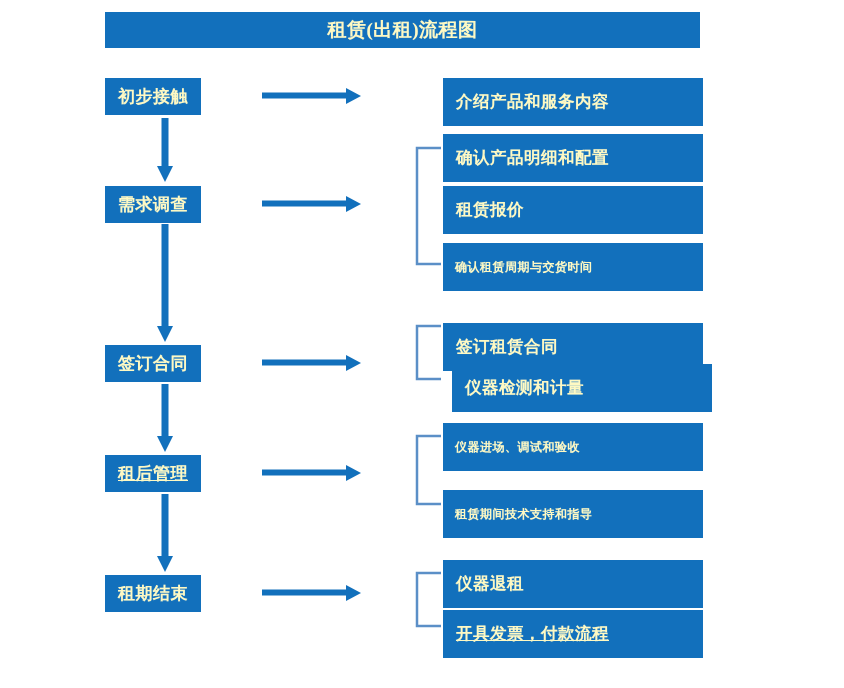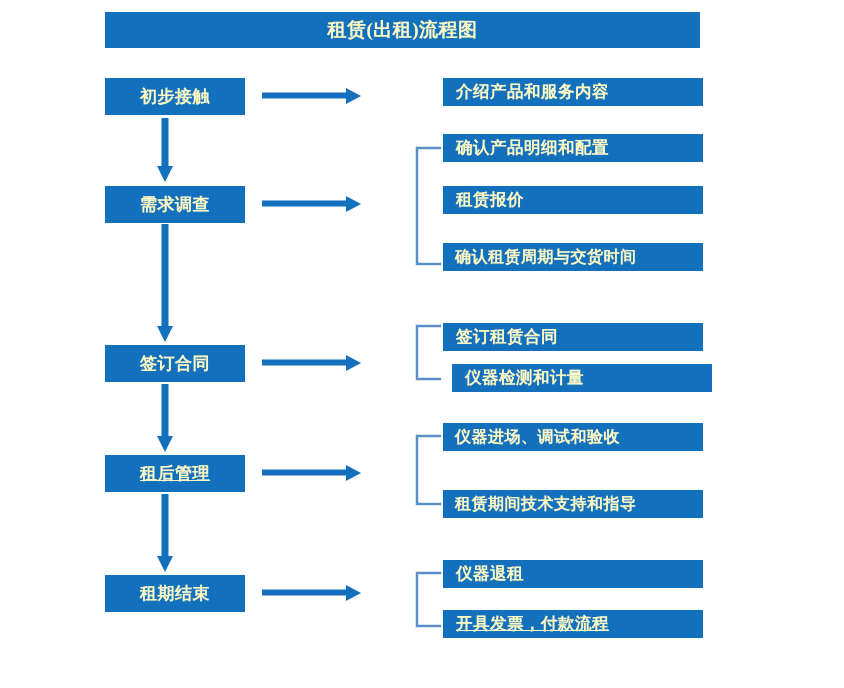--- a/index.html
+++ b/index.html
@@ -33,34 +33,34 @@
   }
   .title-bar {
     left: 105px;
     top: 12px;
     width: 595px;
     height: 36px;
     justify-content: center;
     font-size: 19px;
   }
   .stage-box {
-    width: 140px;
+    width: 96px;
     height: 37px;
     justify-content: center;
     font-size: 17px;
   }
   .detail-box {
     width: 260px;
-    height: 28px;
+    height: 48px;
     justify-content: flex-start;
     padding-left: 13px;
     font-size: 16.5px;
   }
   .detail-box.wide-text {
-    font-size: 16px;
+    font-size: 12px;
     padding-left: 12px;
   }
   .arrow-h {
     position: absolute;
     height: 18px;
     width: 100px;
   }
   .arrow-v {
     position: absolute;
     width: 18px;

